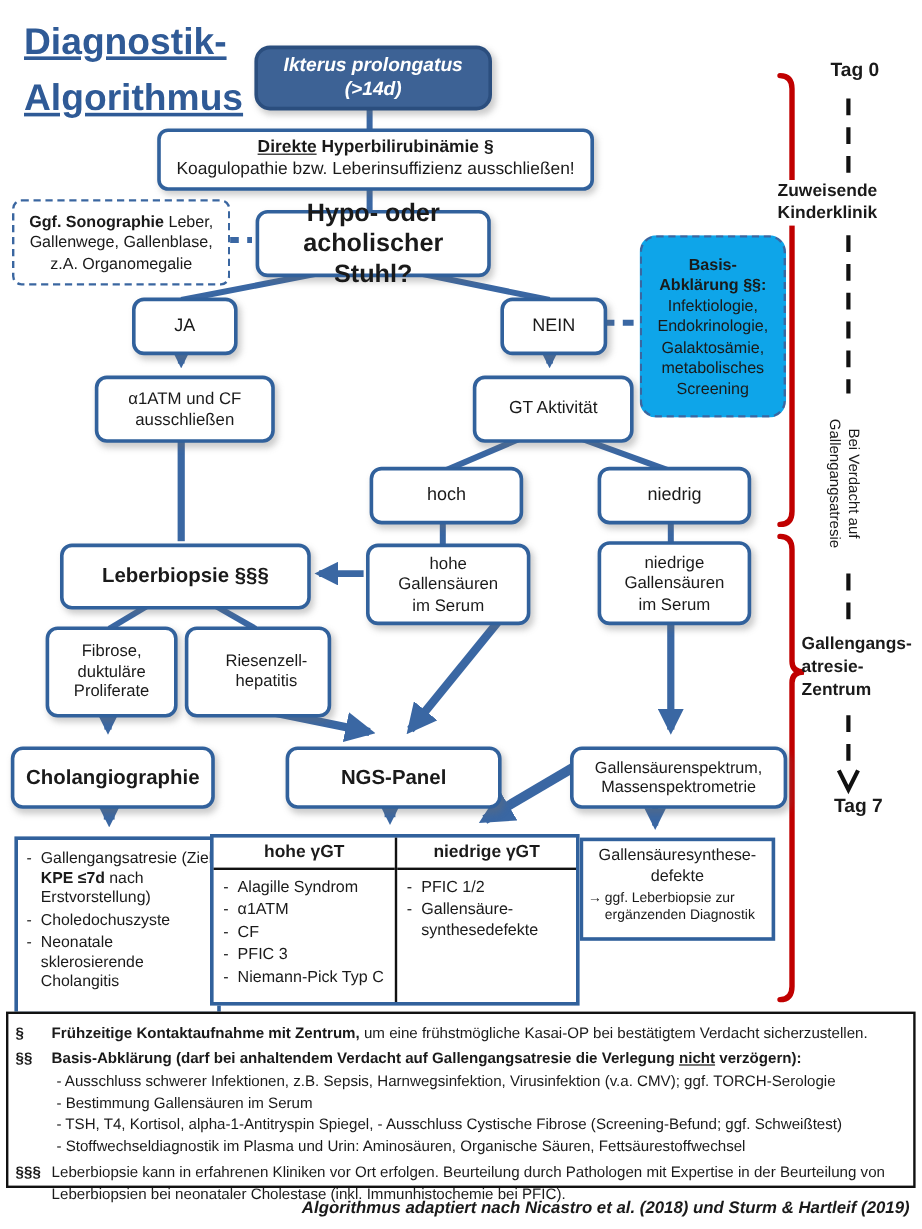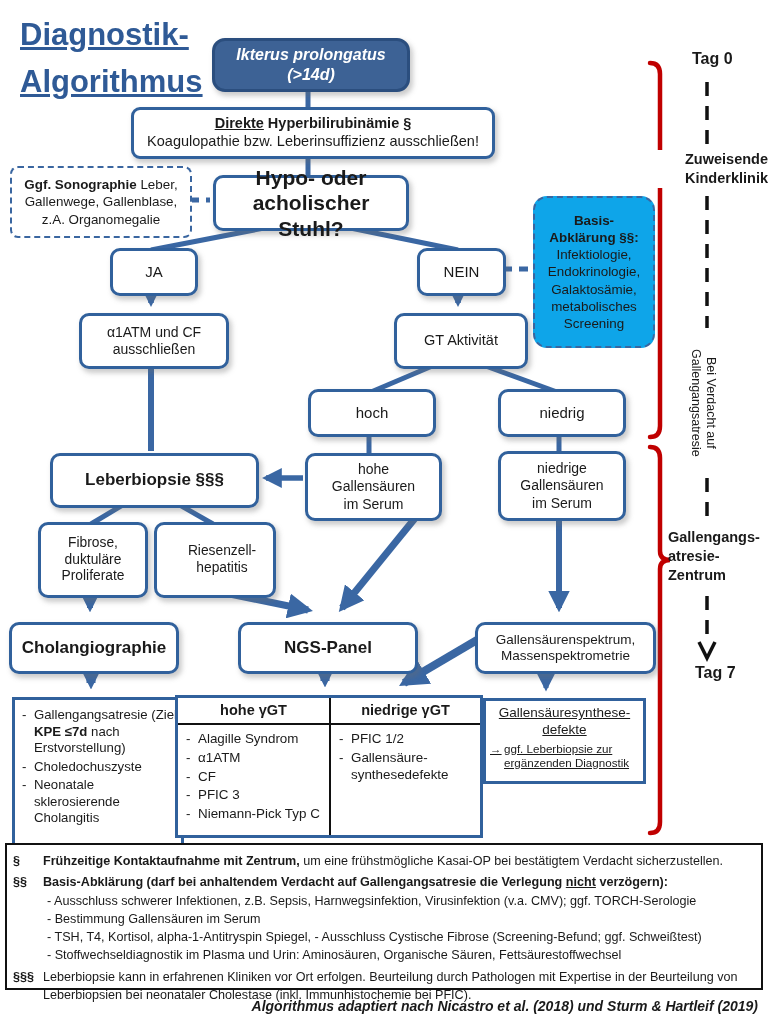--- a/index.html
+++ b/index.html
@@ -30,21 +30,21 @@
   .reslist{padding:7px 4px 0 7px;font-size:13.2px;}
   .synth-title{font-size:13.5px;text-align:center;line-height:1.25;padding-top:4px;}
   .synth-note{display:flex;font-size:11.6px;line-height:1.2;text-align:left;padding:3px 2px 0 4px;}
   .synth-note .ar{flex:0 0 14px;}
   .footbox{border:2.5px solid #111;font-size:12.6px;line-height:1.45;padding:7px 8px 0 6px;}
   .fn-row{display:grid;grid-template-columns:30px 1fr;margin-bottom:3px;}
   .fn-marker{font-weight:bold;}
   .fn-sub{padding-left:4px;}
   .caption{position:absolute;z-index:2;width:758px;text-align:right;font-weight:bold;font-style:italic;font-size:14px;}
   .tl-label{position:absolute;z-index:2;font-weight:bold;font-size:16px;}
-  .tl-block{position:absolute;z-index:3;font-weight:bold;font-size:14.5px;text-align:right;line-height:1.3;background:#fff;}
+  .tl-block{position:absolute;z-index:3;font-weight:bold;font-size:14.5px;text-align:left;line-height:1.3;background:#fff;}
   .tl-vert{position:absolute;z-index:2;writing-mode:vertical-rl;font-size:12.5px;line-height:1.25;text-align:center;}
 </style>
 </head>
 <body>
 
 <div id="page">
 
   <svg class="layer" width="768" height="1024" viewBox="0 0 768 1024">
     <defs>
       <marker id="arr" viewBox="0 0 10 10" refX="8" refY="5" markerWidth="3.6" markerHeight="3.6" orient="auto">
@@ -239,21 +239,21 @@
           <div class="li">
               <span class="dash">-</span>
               <span class="pre">Gallensäure-
 synthesedefekte</span>
             </div>
         </div>
       </div>
     </div>
   </div>
 
-  <div class="sbox" style="left:483px;top:698px;width:157px;height:80px;text-decoration:underline;">
+  <div class="sbox" style="left:483px;top:698px;width:157px;height:80px;">
     <div class="synth-title pre">Gallensäuresynthese-
 defekte</div>
     <div class="synth-note">
       <span class="ar">→</span>
       <span class="pre">ggf. Leberbiopsie zur
 ergänzenden Diagnostik</span>
     </div>
   </div>
 
   <div class="tl-label" style="left:692px;top:50px;">Tag 0</div>

